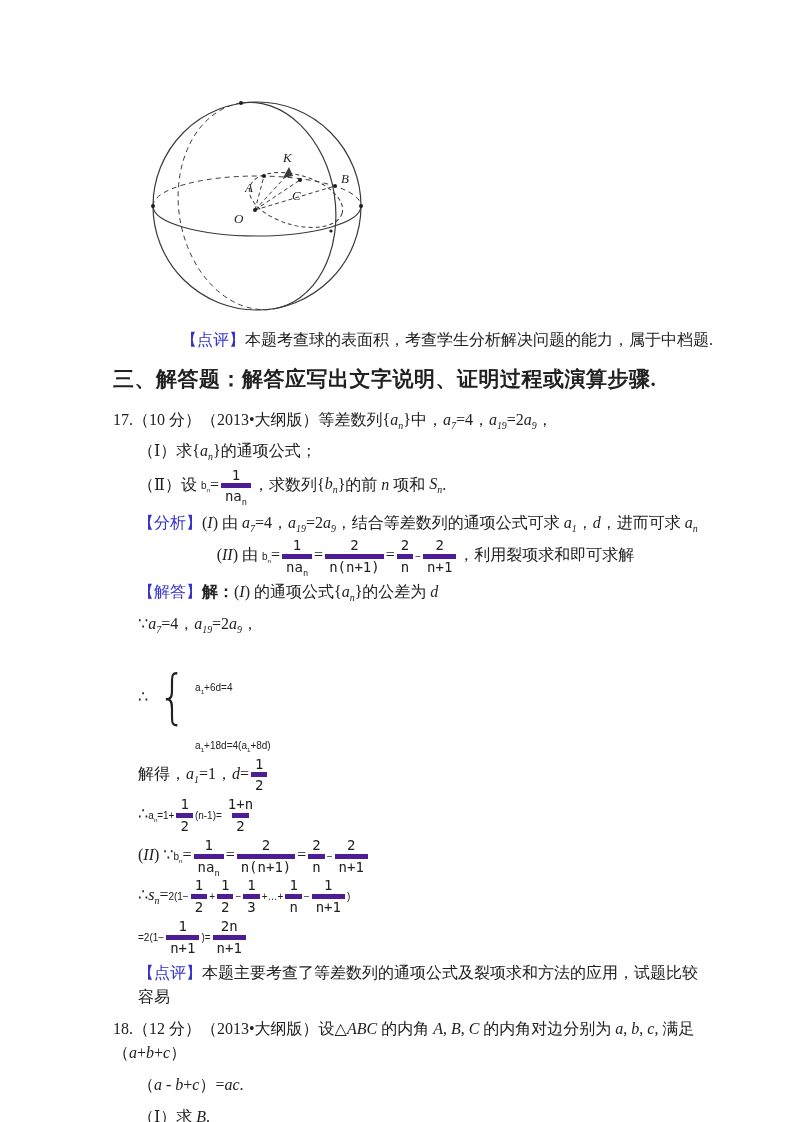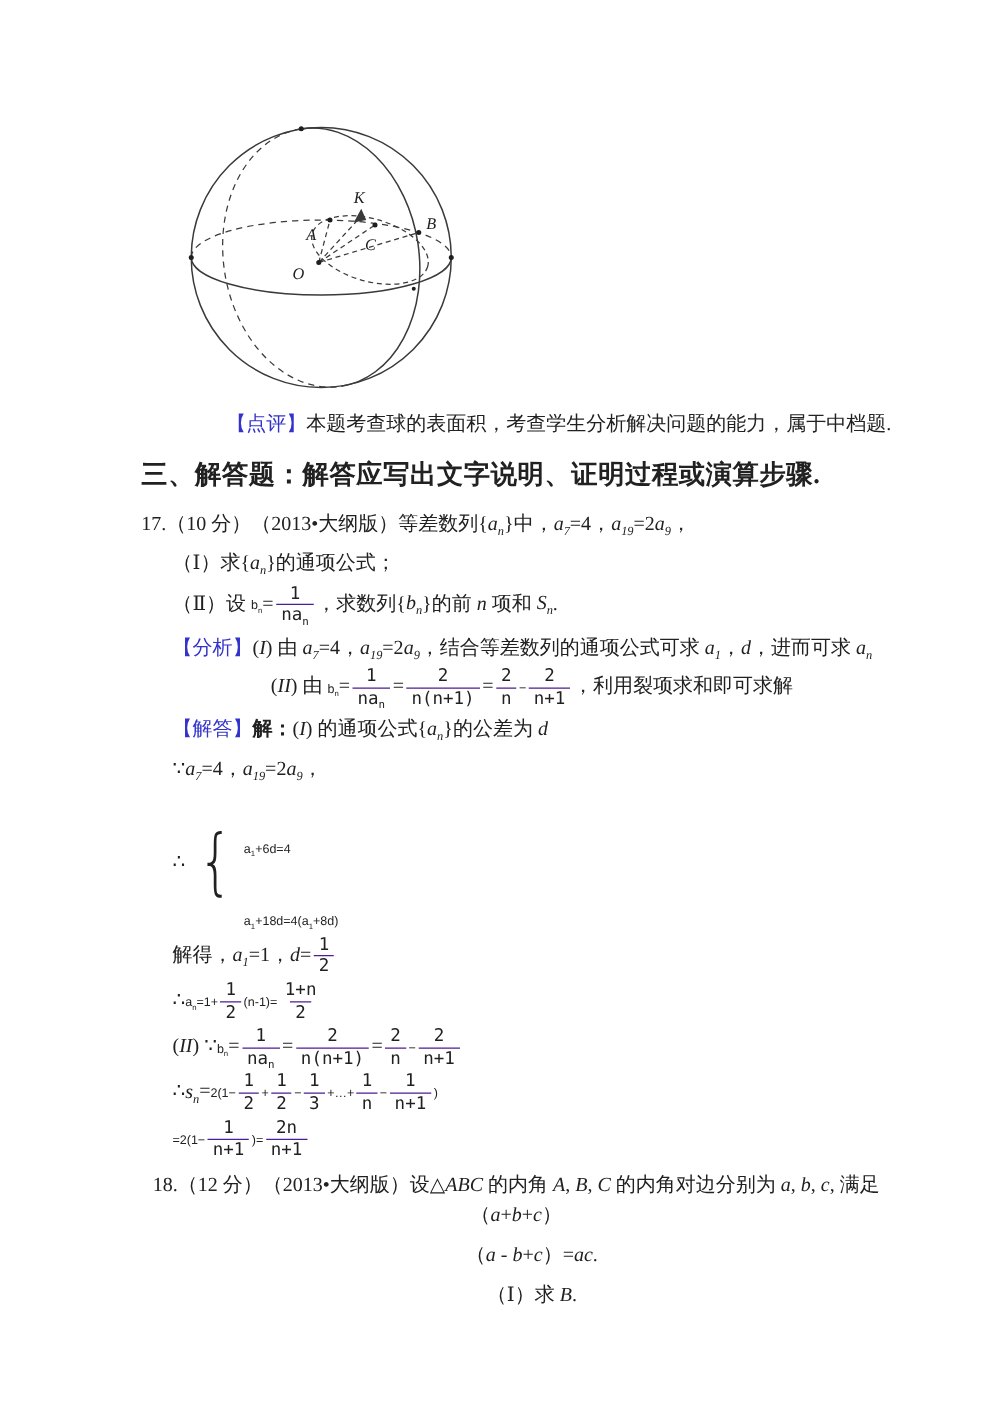--- a/index.html
+++ b/index.html
@@ -14,41 +14,41 @@
   .lbl{color:#3333cc;}
   .b{font-weight:bold;}
   .it{font-style:italic;font-family:"Liberation Serif",serif;}
   .header{font-weight:bold;margin:12px 0 0 0;font-size:21px;letter-spacing:0.5px;}
   sub{font-size:62%;line-height:0;}
   .fm{font-family:Liberation Sans, sans-serif;font-size:10px;}
   .frac{display:inline-flex;flex-direction:column;align-items:center;
         vertical-align:middle;margin:0 2px;
         font-family:"DejaVu Sans Mono",monospace;font-size:14px;line-height:1.2;}
   .fnum{display:block;padding:0 4px;}
-  .fden{display:block;border-top:1px solid #4c1d95;padding:0 4px;}
+  .fden{display:block;border-top:5px solid #4c1d95;padding:0 4px;}
   .sys{display:flex;align-items:center;margin:6px 0 0 28px;}
   .brace{font-family:"DejaVu Sans",sans-serif;font-size:58px;font-weight:100;
          line-height:0.9;margin:0 4px 0 6px;transform:scaleX(0.75);display:inline-block;}
   .sysrows{display:flex;flex-direction:column;gap:6px;}
   .sysrows .fm{line-height:1.2;margin-top:40px;}
   .ptlabel text{font-family:"Liberation Serif",serif;font-style:italic;
                 font-size:13px;fill:#1e1e1e;}
   
   .m-c16{margin-top:6px;text-align:right;}
   .m-q17{margin-top:12px;}
   .m-p1{margin-top:7px;}
   .m-p2{margin-top:4px;}
   .m-an1{margin-top:6px;}
   .m-an2{margin-top:2px;text-align:center;}
   .m-ansh{margin-top:4px;}
   .m-giv{margin-top:8px;}
   .m-solve{margin-top:4px;}
   .m-zero{margin-top:2px;}
   .m-cm17{margin-top:4px;}
-  .m-q18{margin-top:8px;text-align:center;}
+  .m-q18{margin-top:8px;}
 </style>
 </head>
 <body>
 
 <div class="page">
   <div class="content">
 
     <div class="figure-wrap">
       <svg width="272" height="232" viewBox="0 0 272 232">
         <g fill="none" stroke="#3a3a3a" stroke-width="1.2">
@@ -165,20 +165,21 @@
           <span class="fden"><span>n+1</span></span>
         </span><span class="fm">)</span></p>
     <p class="line m-zero"><span class="fm">=2(1−</span><span class="frac">
           <span class="fnum"><span>1</span></span>
           <span class="fden"><span>n+1</span></span>
         </span><span class="fm">)=</span><span class="frac">
           <span class="fnum"><span>2n</span></span>
           <span class="fden"><span>n+1</span></span>
         </span></p>
 
+    <p class="line m-cm17"><span class="lbl">【点评】</span><span>本题主要考查了等差数列的通项公式及裂项求和方法的应用，试题比较容易</span></p>
 
     <p class="line noindent m-q18"><span>18.（12 分）（2013•大纲版）设△</span><span class="it">ABC</span><span> 的内角 </span><span class="it">A</span><span>, </span><span class="it">B</span><span>, </span><span class="it">C</span><span> 的内角对边分别为 </span><span class="it">a</span><span>, </span><span class="it">b</span><span>, </span><span class="it">c</span><span>, 满足（</span><span class="it">a</span><span>+</span><span class="it">b</span><span>+</span><span class="it">c</span><span>）</span></p>
     <p class="line m-q18"><span>（</span><span class="it">a</span><span> - </span><span class="it">b</span><span>+</span><span class="it">c</span><span>）=</span><span class="it">ac</span><span>.</span></p>
     <p class="line m-q18"><span>（Ⅰ）求 </span><span class="it">B</span><span>.</span></p>
 
   </div>
 
 </div>
 
 </body></html>

